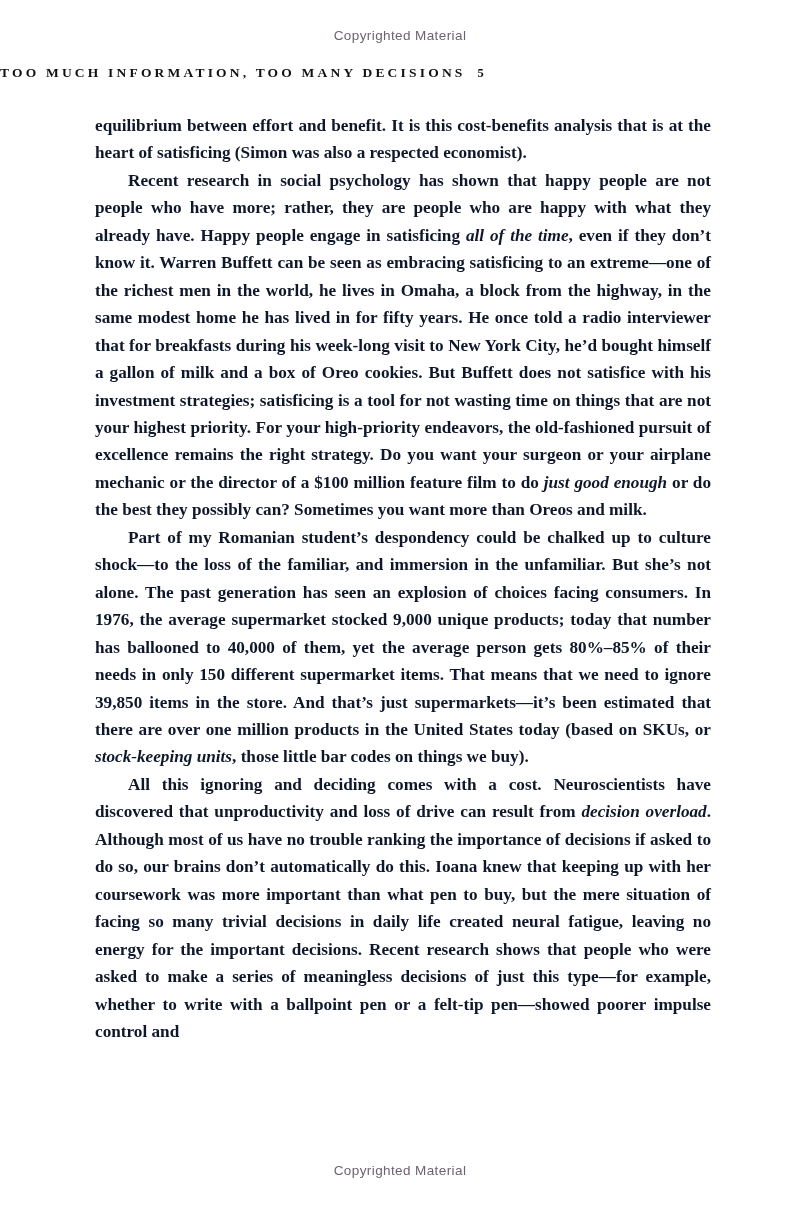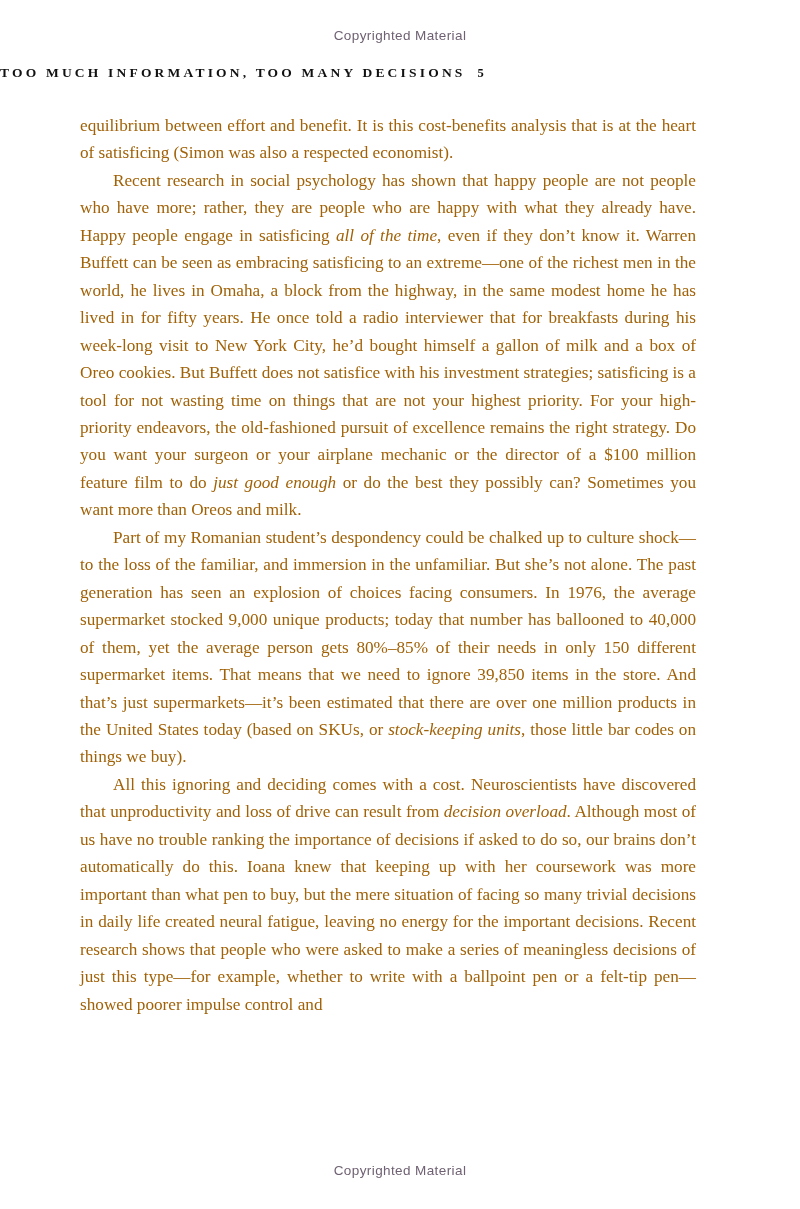--- a/index.html
+++ b/index.html
@@ -45,26 +45,27 @@
     font-family: "Liberation Serif", serif;
     font-weight: bold;
     font-size: 12.5px;
     letter-spacing: 1px;
     margin-left: 12px;
     color: #111111;
   }
   .page-body {
     position: absolute;
     top: 112px;
-    left: 80px;
+    left: 95px;
     width: 616px;
     font-size: 17.2px;
     line-height: 27.45px;
     text-align: justify;
-    color: #a16207;
+    color: #0f172a;
+    font-weight: bold;
   }
   .page-body p.para { margin: 0; }
   .page-body p.para.indent { text-indent: 33px; }
   .page-body em { font-style: italic; }
 </style>
 </head>
 <body>
 
 <div class="page">
 

